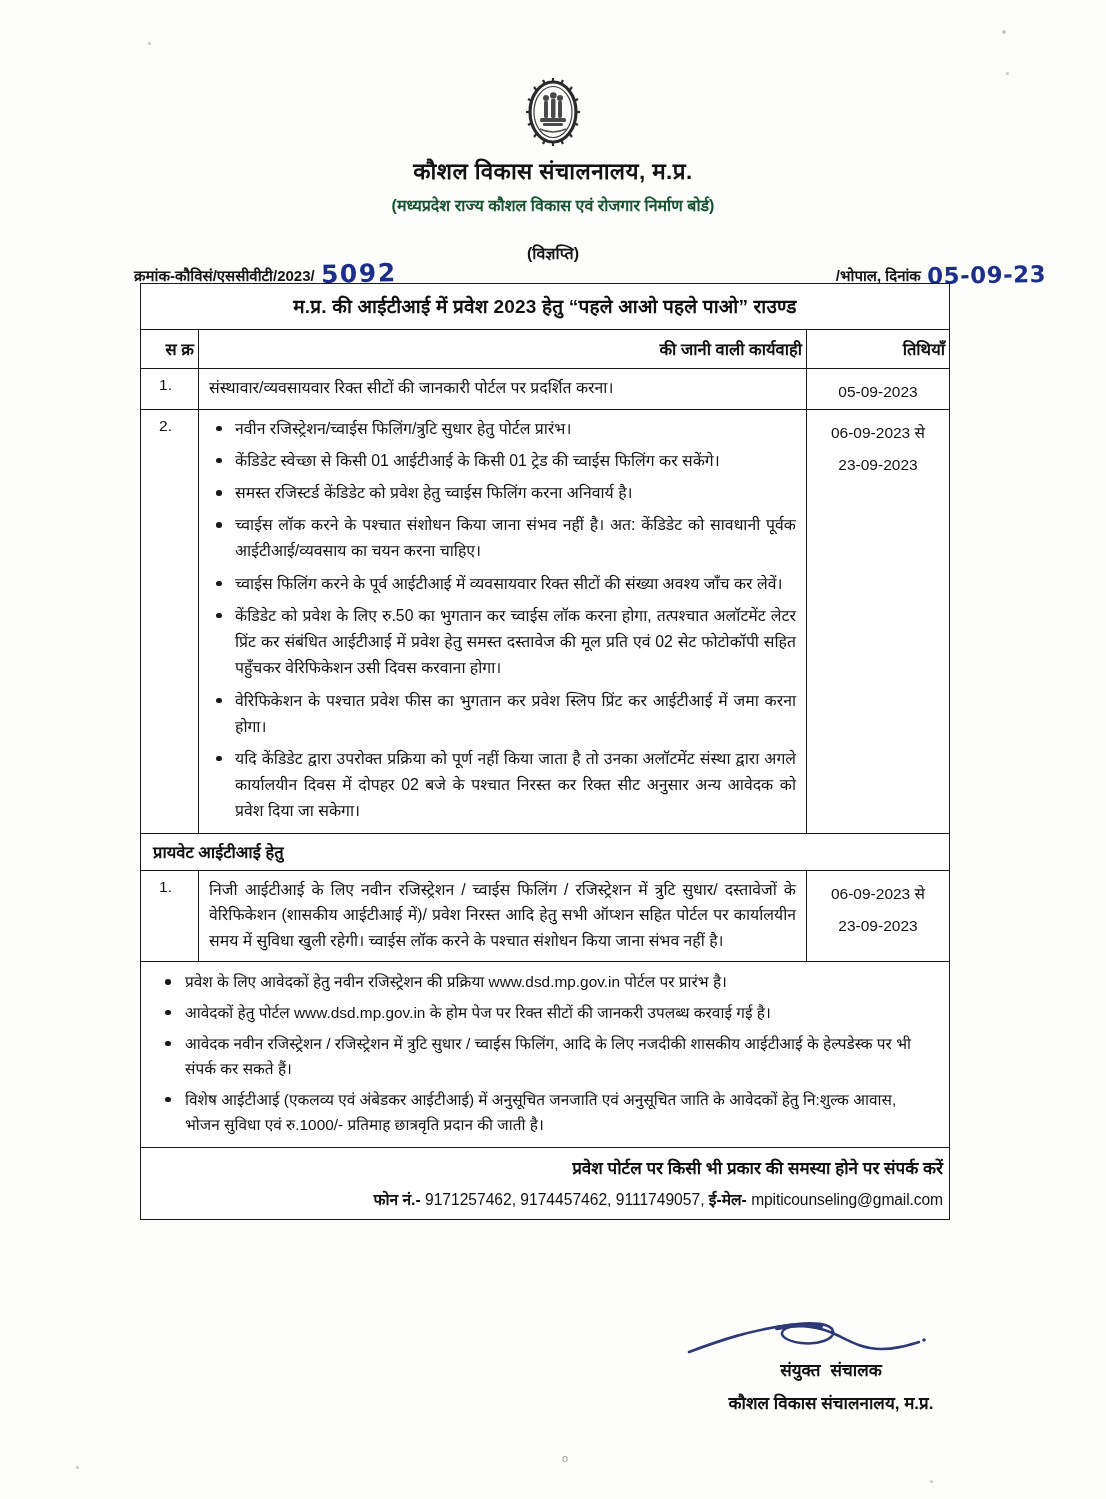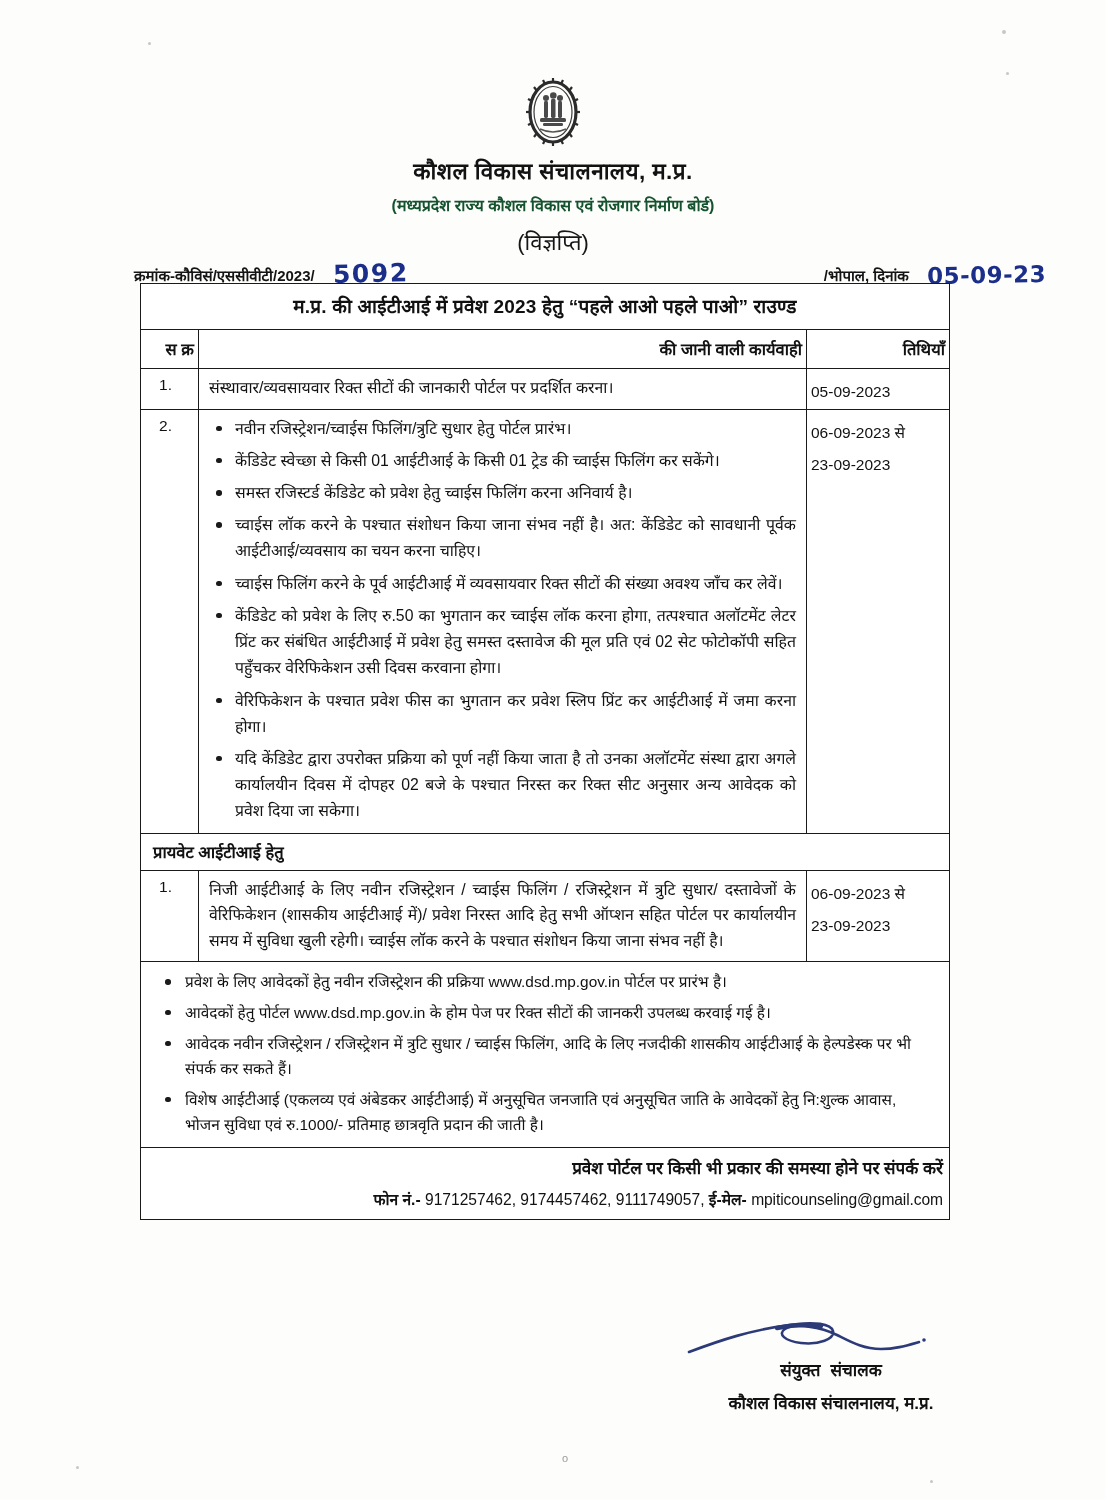--- a/index.html
+++ b/index.html
@@ -30,30 +30,30 @@
   }
   .emblem svg { display:block; }
   .org-name {
     font-size: 22.5px; font-weight: 700; letter-spacing: .4px;
     color:#121212; line-height: 1.25;
   }
   .org-sub {
     font-size: 16px; font-weight: 600; margin-top: 8px; color:#14532d;
   }
   .org-type {
-    font-size: 22px; font-weight: 400; margin-top: 10px; color:#161616;
+    font-size: 16px; font-weight: 700; margin-top: 26px; color:#161616;
   }
 
   
   .refline {
     position:absolute; left:134px; right:60px; top:256px;
     display:flex; justify-content:space-between; align-items:flex-end;
     font-size:15px; font-weight:700; color:#141414;
   }
-  .ref-left, .ref-right { display:flex; align-items:flex-end; gap:18px; white-space:nowrap; }
+  .ref-left, .ref-right { display:flex; align-items:flex-end; gap:6px; white-space:nowrap; }
   .handwritten {
     font-family: "DejaVu Sans", sans-serif;
     color:#1b2f8a; font-size:25px; font-weight:700;
     letter-spacing:1.5px;
     transform: rotate(-1.4deg);
     position: relative; top: 3px;
   }
   .handwritten.date { font-size:23px; letter-spacing:.5px; transform: rotate(-1deg); }
 
   
@@ -93,21 +93,21 @@
   ul.bl li {
     position:relative; padding-left:26px; margin-bottom:6px;
     text-align:justify; line-height:1.66;
   }
   ul.bl li:last-child { margin-bottom:0; }
   ul.bl li:before {
     content:""; position:absolute; left:7px; top:10px;
     width:5.5px; height:5.5px; border-radius:50%; background:#1a1a1a;
   }
   .date-cell {
-    font-size:15.5px; line-height:2.1;
+    text-align:center; font-size:15.5px; line-height:2.1;
     padding: 7px 4px 0 4px !important;
     font-family:"Liberation Sans", sans-serif;
   }
   .date-cell .d2 { display:block; }
 
   
   .notes-cell { padding: 7px 14px 9px 14px !important; }
   ul.notes { margin:0; padding:0; list-style:none; }
   ul.notes li {
     position:relative; padding-left:30px; margin-bottom:5px;

